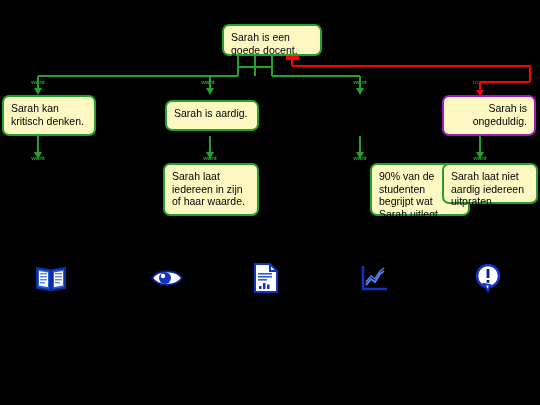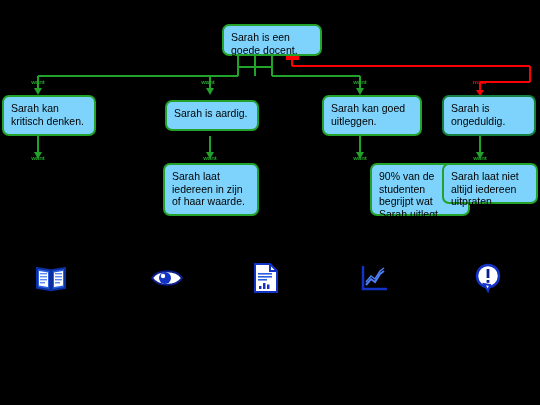--- a/index.html
+++ b/index.html
@@ -5,27 +5,27 @@
   html,body{margin:0;padding:0;background:#000;}
   body{
     width:540px;height:405px;overflow:hidden;position:relative;
     font-family:"Liberation Sans","DejaVu Sans",sans-serif;
     background:#000;color:#000;
   }
   #canvas{position:absolute;left:0;top:0;width:540px;height:405px;}
   svg.wires{position:absolute;left:0;top:0;width:540px;height:405px;pointer-events:none;}
 
   .node{
-    position:absolute;background:#7dd3fc;border-radius:7px;
+    position:absolute;background:#fef9c3;border-radius:7px;
     box-sizing:border-box;display:flex;align-items:flex-start;
     padding:5px 7px;line-height:12.5px;font-size:10.5px;color:#000;
     z-index:3;
   }
   .node.green{border:2px solid #22a22a;}
-  .node.red{border:2px solid #15803d;}
+  .node.red{border:2px solid #a21caf;text-align:right;}
   .node .txt{display:block;white-space:pre-line;}
 
   .conn-label{
     position:absolute;font-size:6px;font-weight:bold;letter-spacing:0px;
     z-index:4;text-align:center;
   }
   .conn-label.green{color:#22a22a;}
   .conn-label.red{color:#ff0000;}
 
   .icon-row{position:absolute;left:0;top:258px;width:540px;height:46px;z-index:5;}
@@ -101,44 +101,41 @@
   <div class="conn-label red" style="left:464px;top:79px;width:32px;">maar</div>
 
   <div class="node green" style="left:2px;top:95px;width:94px;height:41px;">
     <span class="txt">Sarah kan kritisch denken.</span>
   </div>
 
   <div class="node green" style="left:165px;top:100px;width:94px;height:31px;align-items:flex-start;">
     <span class="txt">Sarah is aardig.</span>
   </div>
 
-  <div class="node green" style="left:322px;top:95px;width:100px;height:41px;">
-    <span class="txt">Sarah kan goed uitleggen.</span>
-  </div>
 
   <div class="node red" style="left:442px;top:95px;width:94px;height:41px;">
     <span class="txt">Sarah is ongeduldig.</span>
   </div>
 
   <div class="conn-label green" style="left:22px;top:155px;width:32px;">want</div>
   <div class="conn-label green" style="left:194px;top:155px;width:32px;">want</div>
   <div class="conn-label green" style="left:344px;top:155px;width:32px;">want</div>
   <div class="conn-label green" style="left:464px;top:155px;width:32px;">want</div>
 
 
   <div class="node green" style="left:163px;top:163px;width:96px;height:53px;">
     <span class="txt">Sarah laat iedereen in zijn of haar waarde.</span>
   </div>
 
   <div class="node green" style="left:322px;top:163px;width:100px;height:53px;margin-left:48px;">
     <span class="txt">90% van de studenten begrijpt wat Sarah uitlegt.</span>
   </div>
 
   <div class="node green" style="left:442px;top:163px;width:96px;height:41px;">
-    <span class="txt">Sarah laat niet altijd iedereen uitpraten.</span>
+    <span class="txt">Sarah laat niet aardig iedereen uitpraten.</span>
   </div>
 
   <div class="icon-row">
 
     <div class="icon-cell" style="left:29px;top:0;">
       <span>
         <svg width="32" height="30" viewBox="0 0 32 30">
           <path d="M2,5 L15,7 L15,27 L2,25 Z" fill="#2a5fe0" stroke="#0b2fa0" stroke-width="2"></path>
           <path d="M30,5 L17,7 L17,27 L30,25 Z" fill="#2a5fe0" stroke="#0b2fa0" stroke-width="2"></path>
           <path d="M4,8 L13,9.5 L13,24 L4,22.5 Z" fill="#ffffff"></path>

